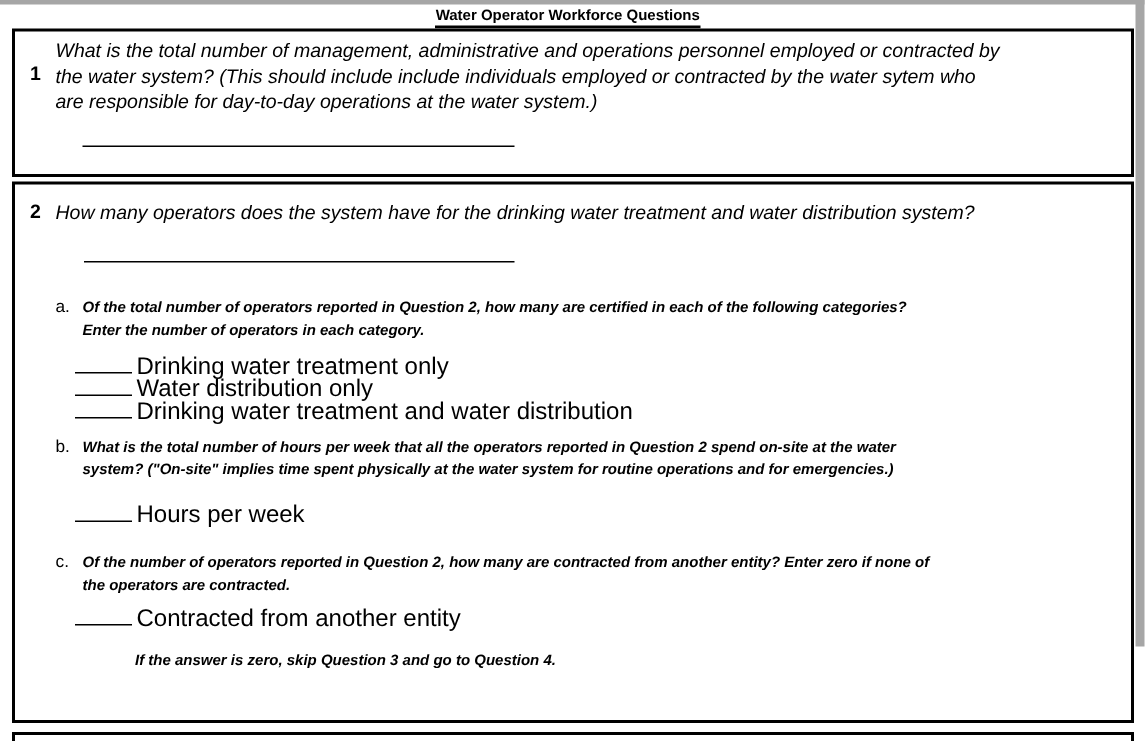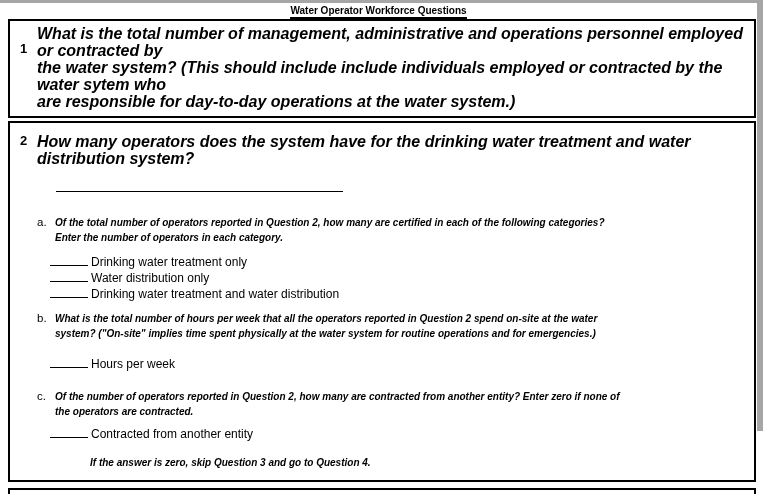--- a/index.html
+++ b/index.html
@@ -42,22 +42,22 @@
 
   .q-num {
     position: absolute; left: 10px;
     font-weight: bold; font-size: 13px;
   }
   .box1 .q-num { top: 20px; }
   .box2 .q-num { top: 10px; }
 
   .q-text {
     padding: 4px 10px 0 27px;
-    font-weight: bold; font-style: italic;
-    font-size: 16px; line-height: 17px;
+    font-weight: normal; font-style: italic;
+    font-size: 13px; line-height: 17px;
     white-space: pre-line;
   }
   .box2 .q-text { padding-top: 10px; }
 
   .answer-line {
     height: 0;
     border-bottom: 1.5px solid #000;
     width: 288px;
   }
   .box1 .answer-line { margin: 21px 0 0 45px; }
@@ -76,21 +76,21 @@
   }
   .sub-text {
     flex: 1;
     font-weight: bold; font-style: italic;
     font-size: 10px; line-height: 15px;
     white-space: pre-line;
   }
 
   .fill-item {
     margin-left: 40px;
-    font-size: 12px; line-height: 15px;
+    font-size: 16px; line-height: 15px;
   }
   .item-1 { margin-top: 9px; }
   .item-2, .item-3 { }
   .item-hours { margin-top: 15px; }
   .item-contracted { margin-top: 7px; }
   .blank {
     display: inline-block;
     width: 38px; height: 11px;
     border-bottom: 1.4px solid #000;
     margin-right: 3px;

